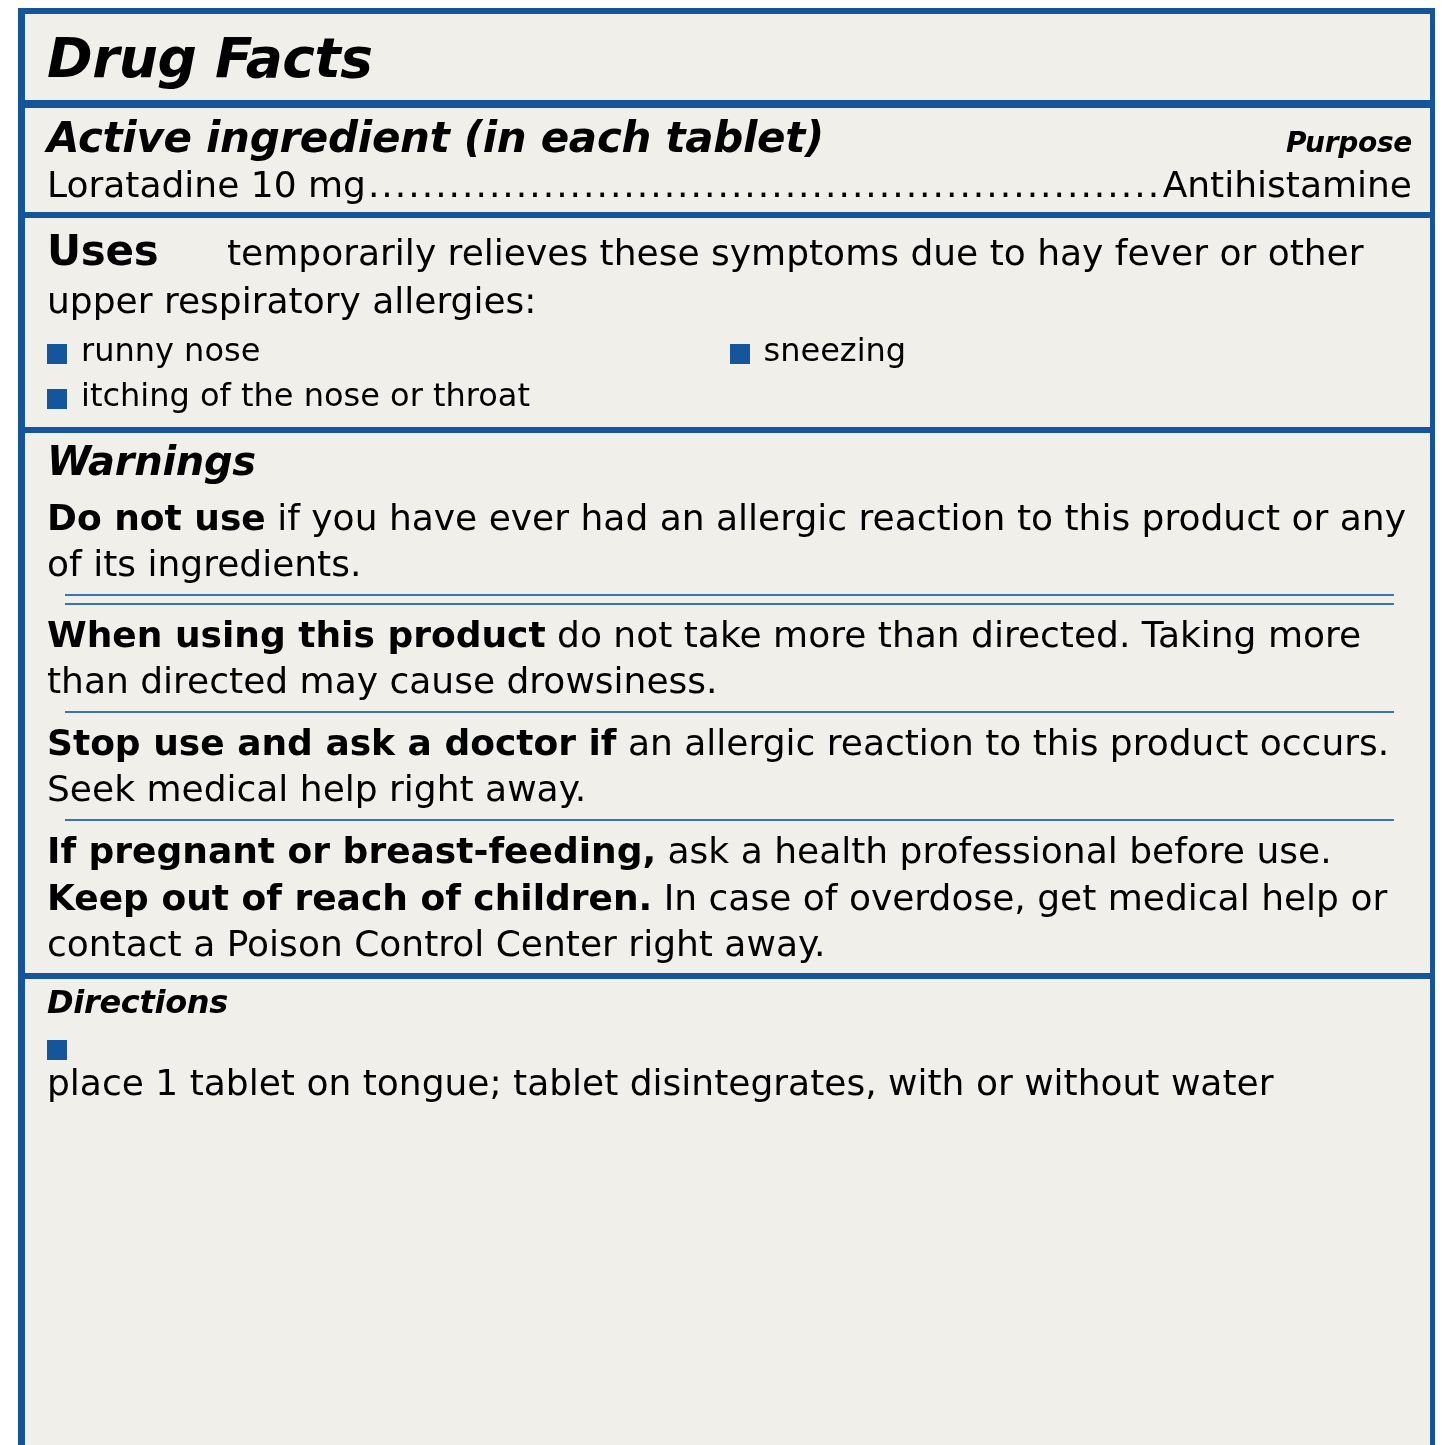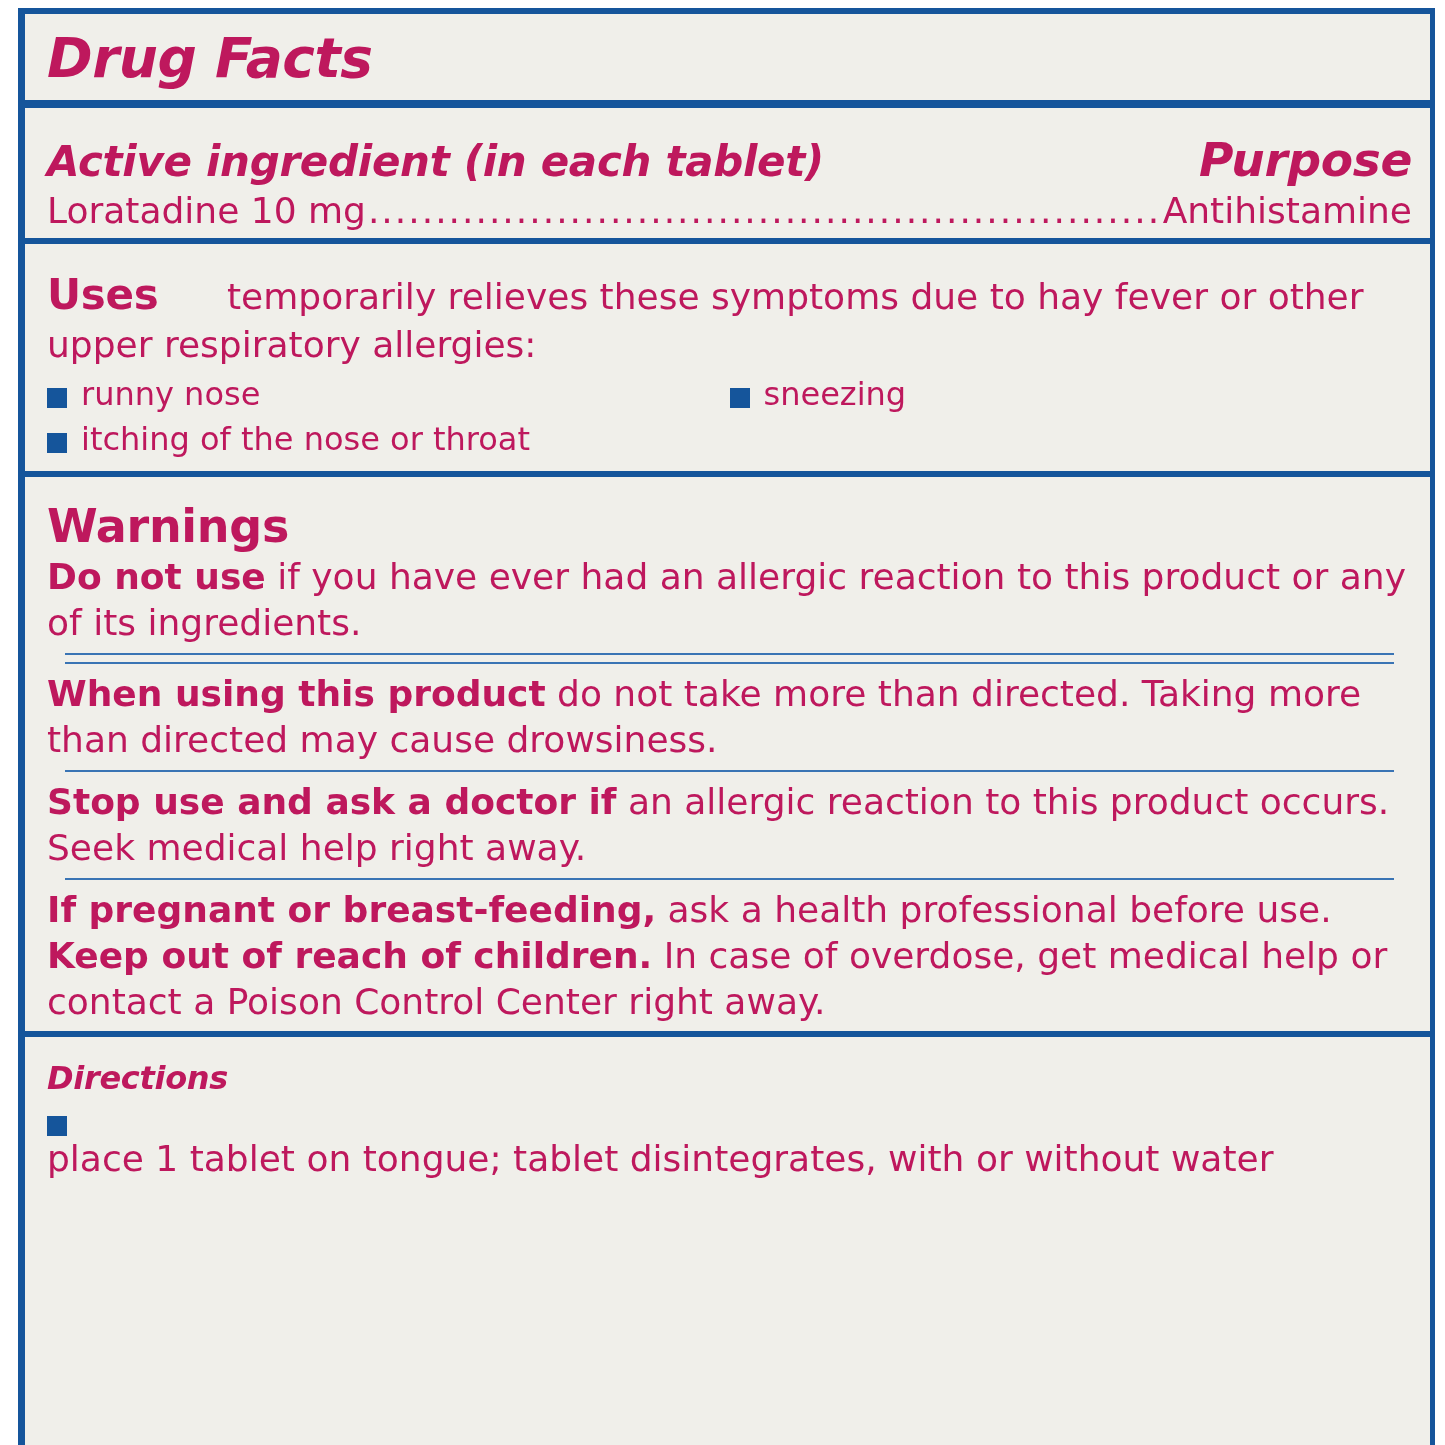--- a/index.html
+++ b/index.html
@@ -12,21 +12,21 @@
     height: 1445px;
     overflow: hidden;
     font-family: "DejaVu Sans", sans-serif;
   }
 
   .label {
     position: relative;
     width: 1445px;
     height: 1445px;
     background: #f0efea;
-    color: #be185d;
+    color: #000000;
     box-sizing: border-box;
     padding: 0 0 0 0;
   }
 
   
   .edge-left {
     position: absolute;
     left: 0; top: 0; bottom: 0;
     width: 18px;
     background: #ffffff;
@@ -89,41 +89,41 @@
     height: 6px;
     background: #15559b;
   }
   .rule-hair {
     height: 2px;
     background: #3a74b4;
     margin: 7px 18px 7px 18px;
   }
 
   .section {
-    padding: 24px 18px 6px 22px;
+    padding: 6px 18px 6px 22px;
   }
 
   .row-flex {
     display: flex;
     align-items: baseline;
     justify-content: space-between;
   }
 
   .head-italic {
     font-style: italic;
     font-weight: bold;
     font-size: 42px;
     line-height: 1.12;
     letter-spacing: -0.3px;
   }
 
   .purpose-head {
     font-style: italic;
     font-weight: bold;
-    font-size: 47px;
+    font-size: 28px;
     letter-spacing: -0.3px;
     white-space: nowrap;
     padding-left: 20px;
   }
 
   .ingredient-line {
     display: flex;
     align-items: baseline;
     font-size: 36px;
     line-height: 1.2;
@@ -173,25 +173,26 @@
   .sq {
     width: 20px;
     height: 20px;
     background: #15559b;
     margin-right: 14px;
     margin-top: 14px;
     flex: 0 0 auto;
   }
 
   .warn-head {
-    font-weight: bold;
-    font-size: 46px;
+    font-style: italic;
+    font-weight: bold;
+    font-size: 40px;
     letter-spacing: -0.3px;
     line-height: 1.1;
-    margin-bottom: 2px;
+    margin-bottom: 12px;
   }
   .warn-p {
     font-size: 36px;
     line-height: 1.28;
     margin: 0;
   }
   .warn-p b {
     font-weight: bold;
   }
 

